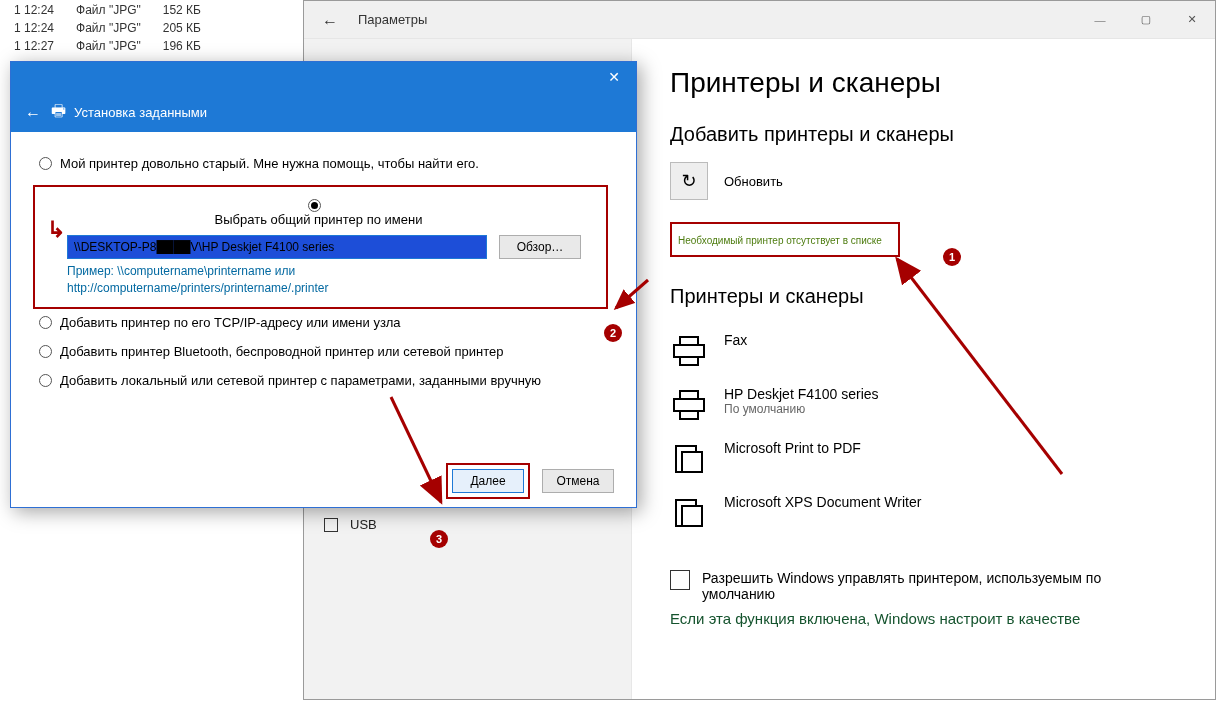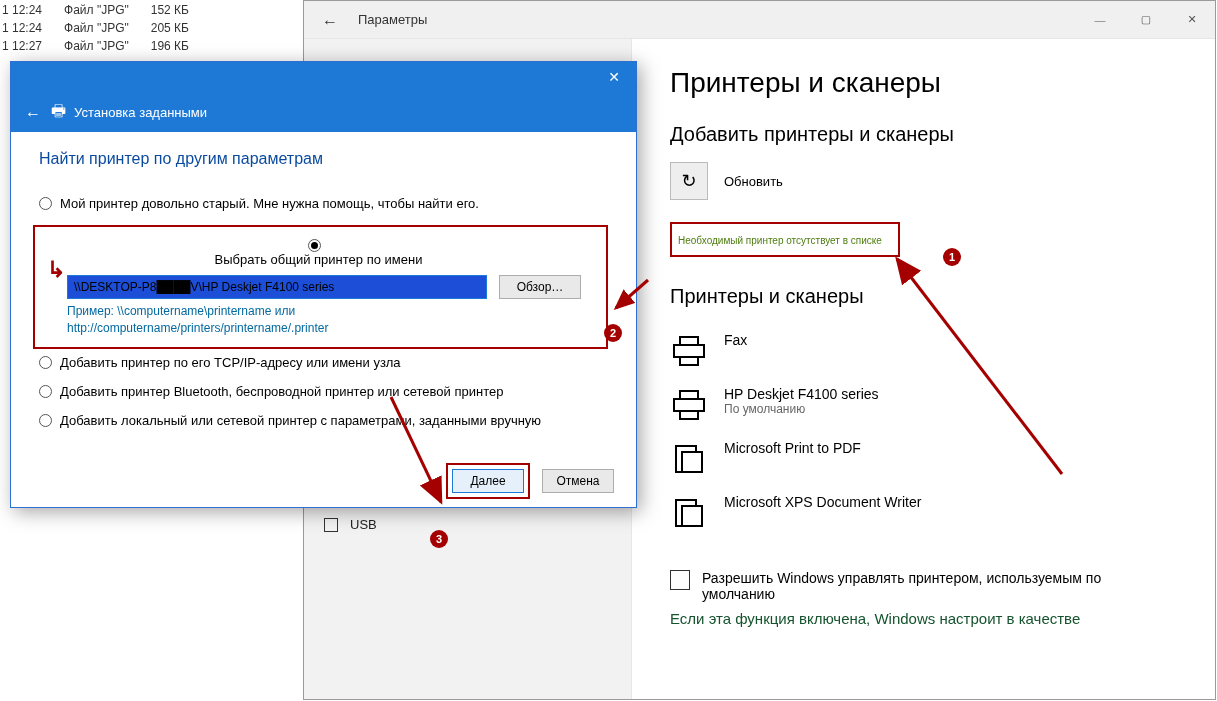--- a/index.html
+++ b/index.html
@@ -6,21 +6,21 @@
   body {
     font-family: "Segoe UI", Tahoma, sans-serif;
     font-size: 13px;
     background: #fff;
     color: #000;
     width: 1217px; height: 701px;
     overflow: hidden;
     position: relative;
   }
   
-  .bg-files { position:absolute; top:0; left:0; font-size:12px; color:#333; }
+  .bg-files { position:absolute; top:0; left:12px; font-size:12px; color:#333; }
   .bg-files td { padding: 1px 20px 1px 0; }
 
   
   .settings-window {
     position: absolute;
     left: 303px; top: 0;
     width: 913px; height: 700px;
     background: #fff;
     border: 1px solid #9a9a9a;
   }
@@ -223,21 +223,20 @@
 <div class="wizard">
   <div class="wiz-title">
     <span class="wiz-close">✕</span>
   </div>
   <div class="wiz-header">
     <span class="wiz-back-arrow">←</span>
     <span class="wiz-printer-icon">🖶</span>
     <span>Установка заданными</span>
   </div>
   <div class="wiz-body">
-    <div class="wiz-h">Найти принтер по другим параметрам</div>
 
     <div class="radio-row">
       <span class="radio"></span>
       <span>Мой принтер довольно старый. Мне нужна помощь, чтобы найти его.</span>
     </div>
 
     <div class="share-block">
       <div class="radio-row tight" style="margin-left:6px;flex-direction:column;">
         <span class="radio sel"></span>
         <span>Выбрать общий принтер по имени</span>

